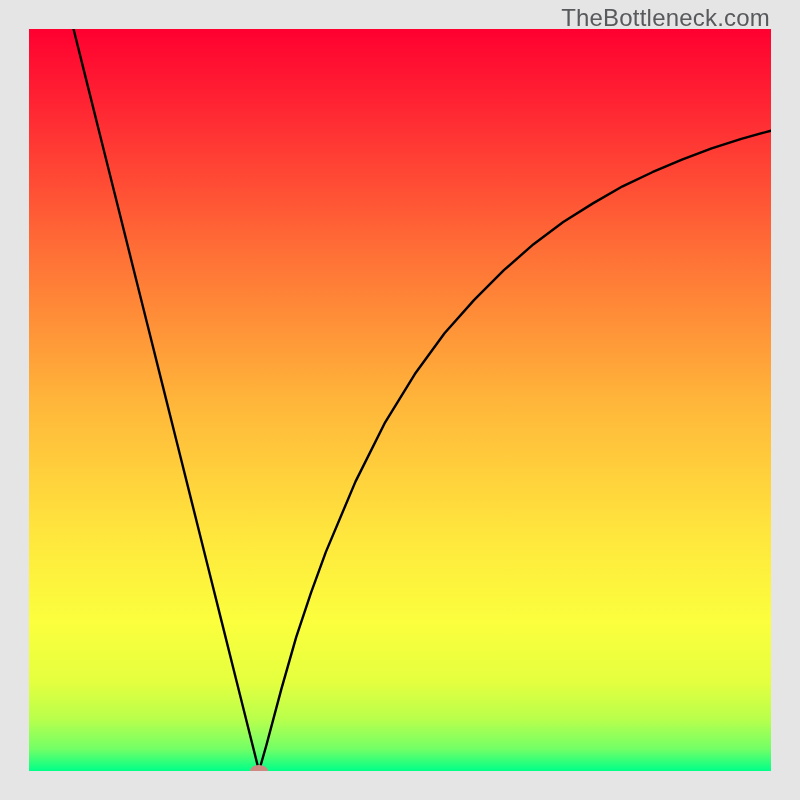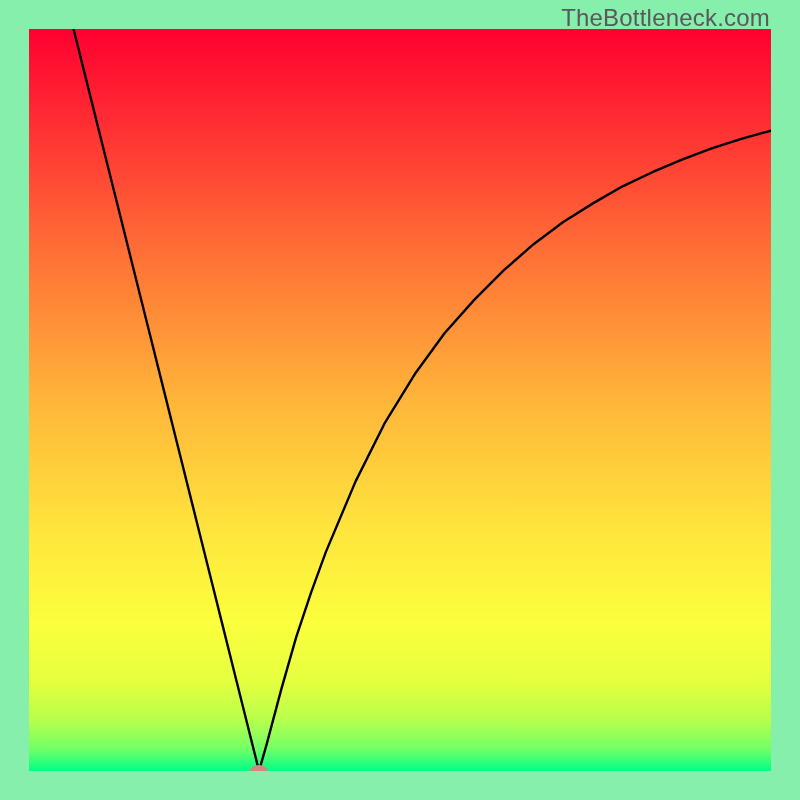--- a/index.html
+++ b/index.html
@@ -7,21 +7,21 @@
     padding: 0;
     width: 800px;
     height: 800px;
     background: #000;
     overflow: hidden;
   }
   .outer {
     position: relative;
     width: 800px;
     height: 800px;
-    background: #86efac;
+    background: #e5e5e5;
   }
   .plot {
     position: absolute;
     left: 29px;
     top: 29px;
     width: 742px;
     height: 742px;
   }
   .watermark {
     position: absolute;

